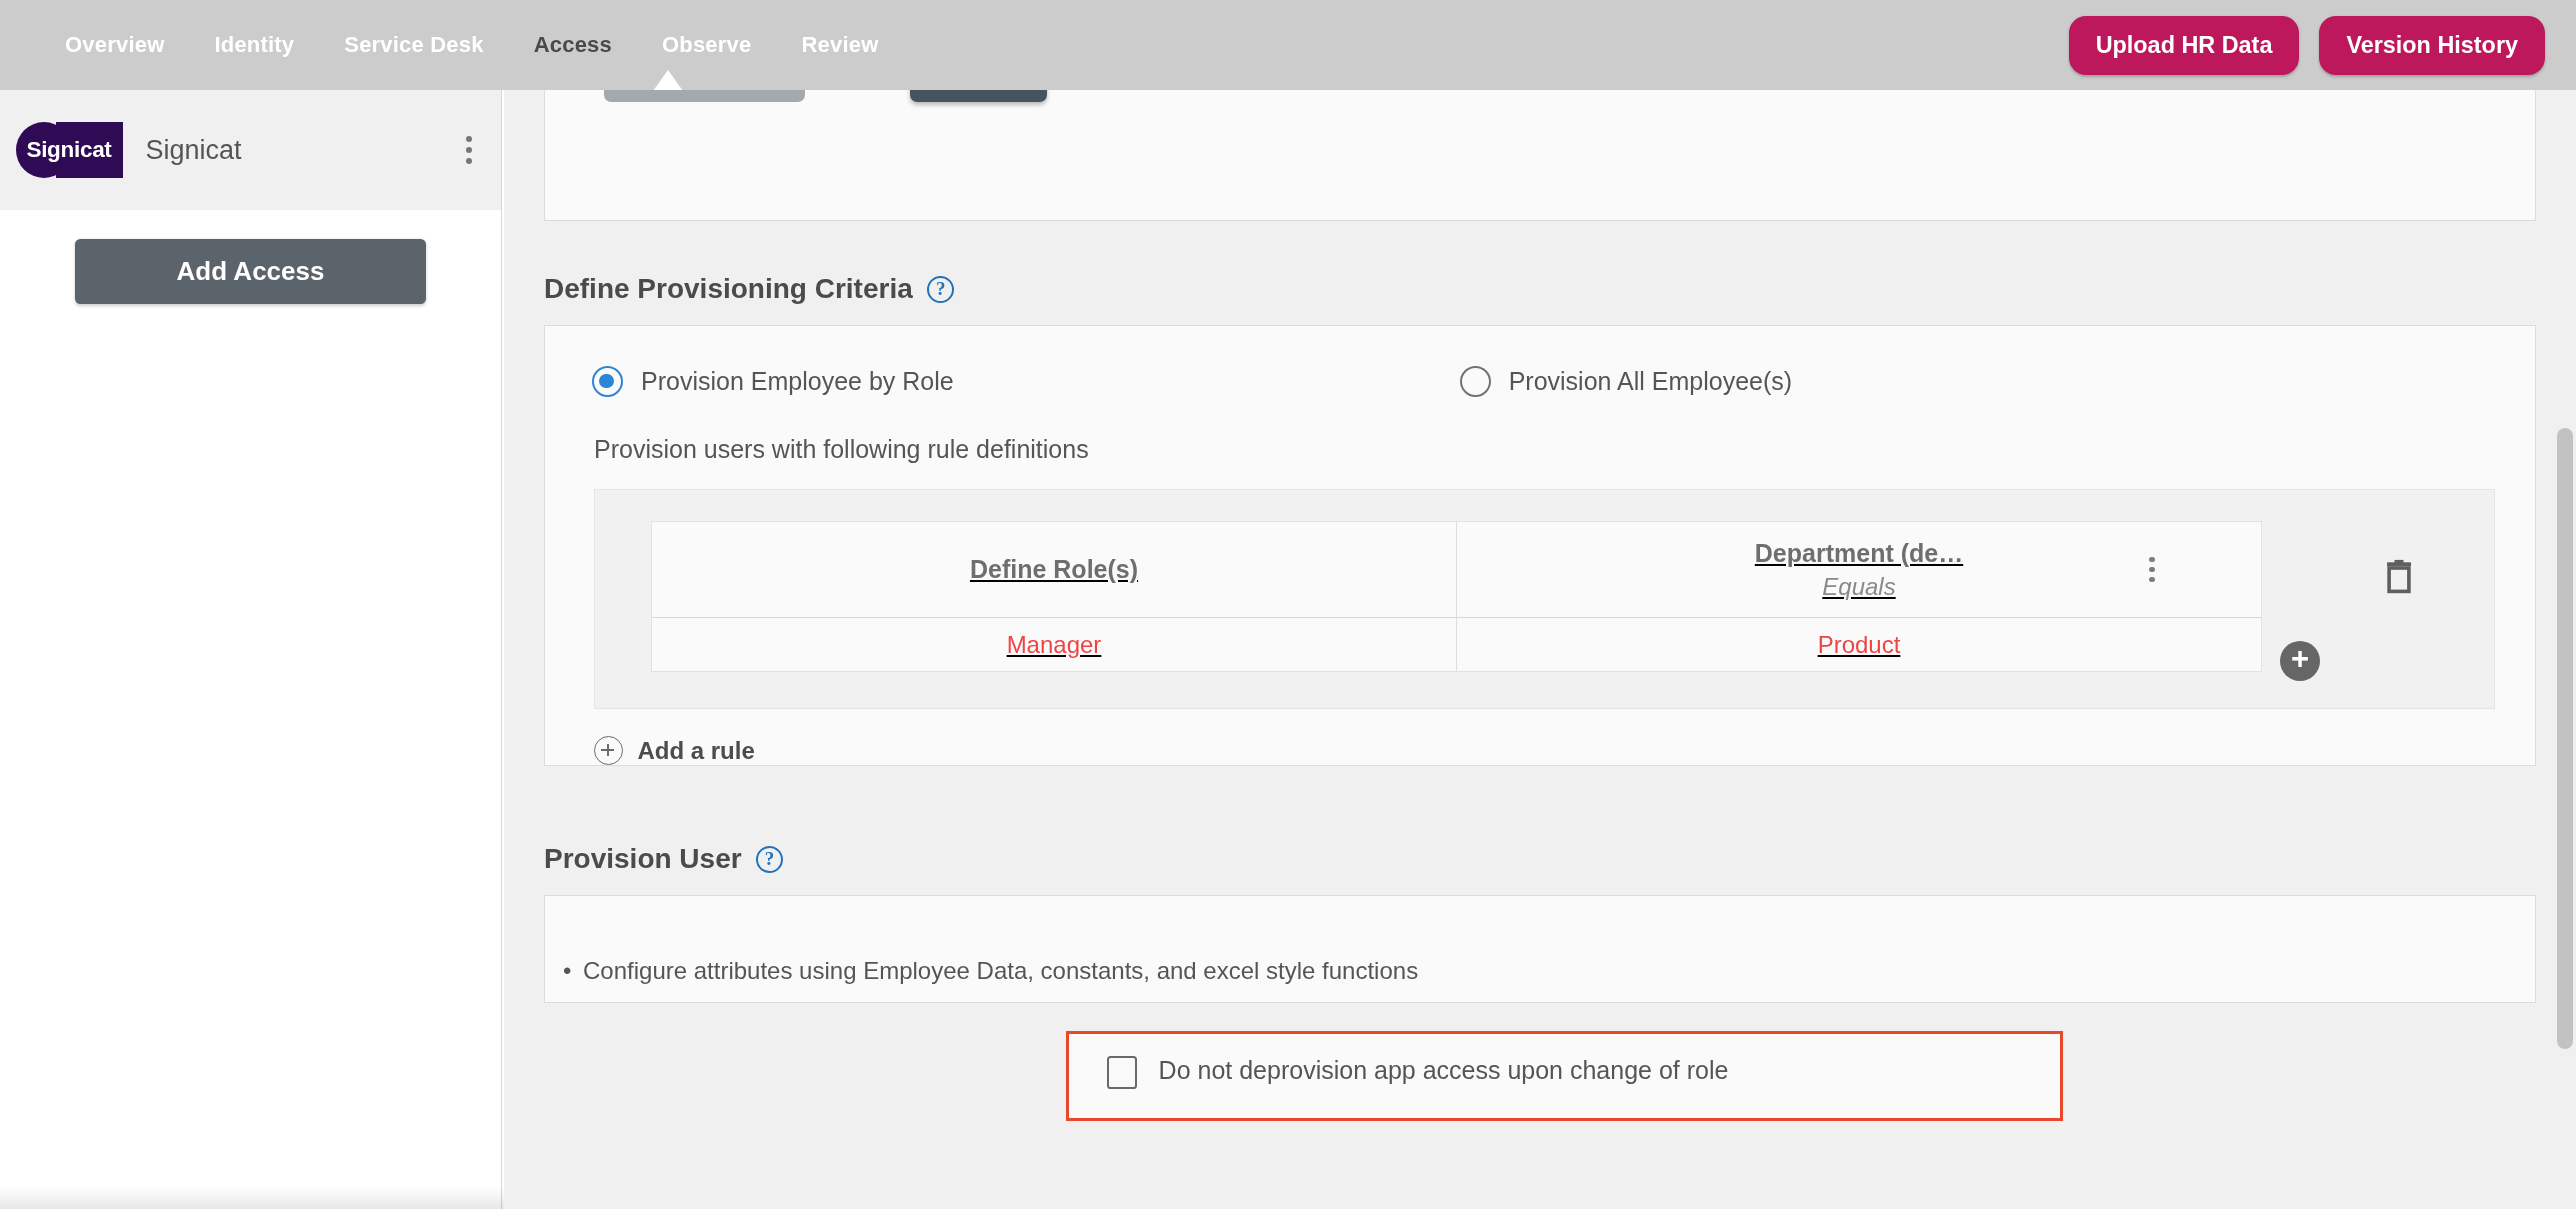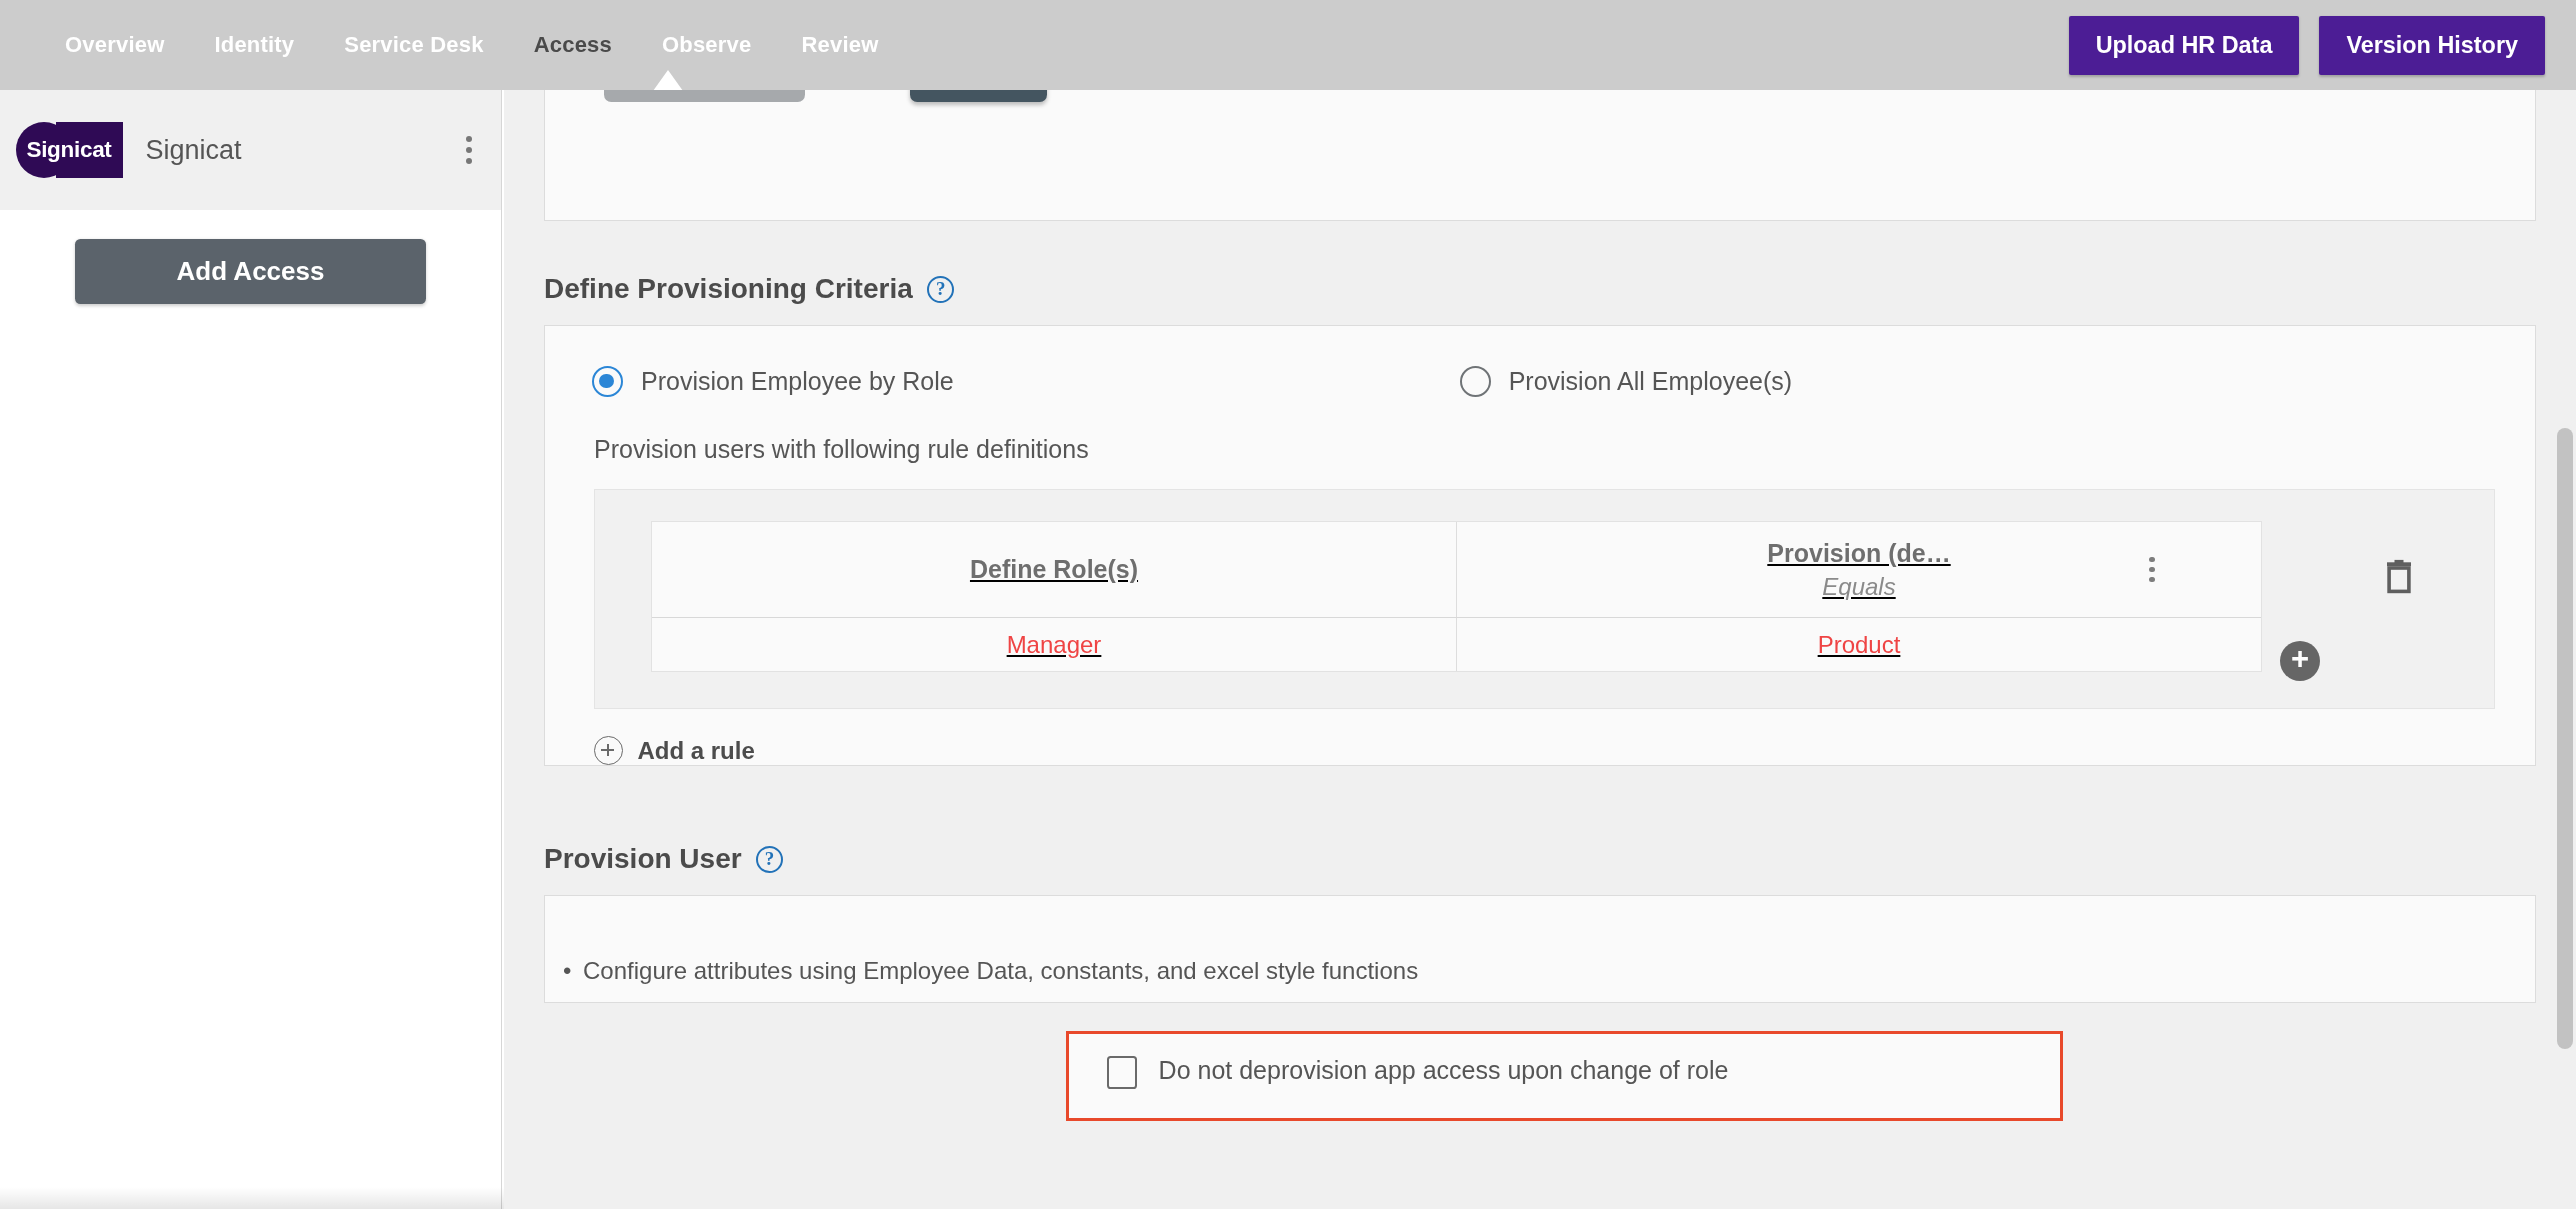--- a/index.html
+++ b/index.html
@@ -17,22 +17,22 @@
     display: flex; align-items: center;
   }
   .nav-items { display: flex; align-items: center; margin-left: 40px; gap: 0; }
   .nav-item {
     font-size: 22px; font-weight: bold; color: #ffffff;
     padding: 0 25px; letter-spacing: 0.2px; cursor: pointer; white-space: nowrap;
   }
   .nav-item.active { color: #4a4a4a; }
   .nav-right { margin-left: auto; display: flex; align-items: center; gap: 20px; margin-right: 31px; }
   .btn-dark {
-    background: #4c1d95; color: #fff; font-size: 23.4px; font-weight: bold;
-    border: none; border-radius: 2px; padding: 16px 27px; cursor: pointer;
+    background: #be185d; color: #fff; font-size: 23.4px; font-weight: bold;
+    border: none; border-radius: 17px; padding: 16px 27px; cursor: pointer;
     box-shadow: 0 1.8px 2.7px rgba(0,0,0,.22); white-space: nowrap;
   }
 
   
   .nav-caret {
     position: absolute; left: 653px; top: 70px;
     width: 0; height: 0;
     border-left: 15.3px solid transparent;
     border-right: 15.3px solid transparent;
     border-bottom: 21px solid #ffffff;
@@ -291,21 +291,21 @@
 
     <div class="rule-caption">Provision users with following rule definitions</div>
 
     <div class="rule-box">
       <div class="rule-table">
         <div class="rt-head">
           <div class="rt-cell-head">
             <div class="rt-title">Define Role(s)</div>
           </div>
           <div class="rt-cell-head">
-            <div class="rt-title">Provision (de…</div>
+            <div class="rt-title">Department (de…</div>
             <div class="rt-sub">Equals</div>
             <div class="kebab-cell">
                 <i></i>
                 <i></i>
                 <i></i>
               </div>
           </div>
         </div>
         <div class="rt-row">
           <div class="rt-cell">Manager</div>

